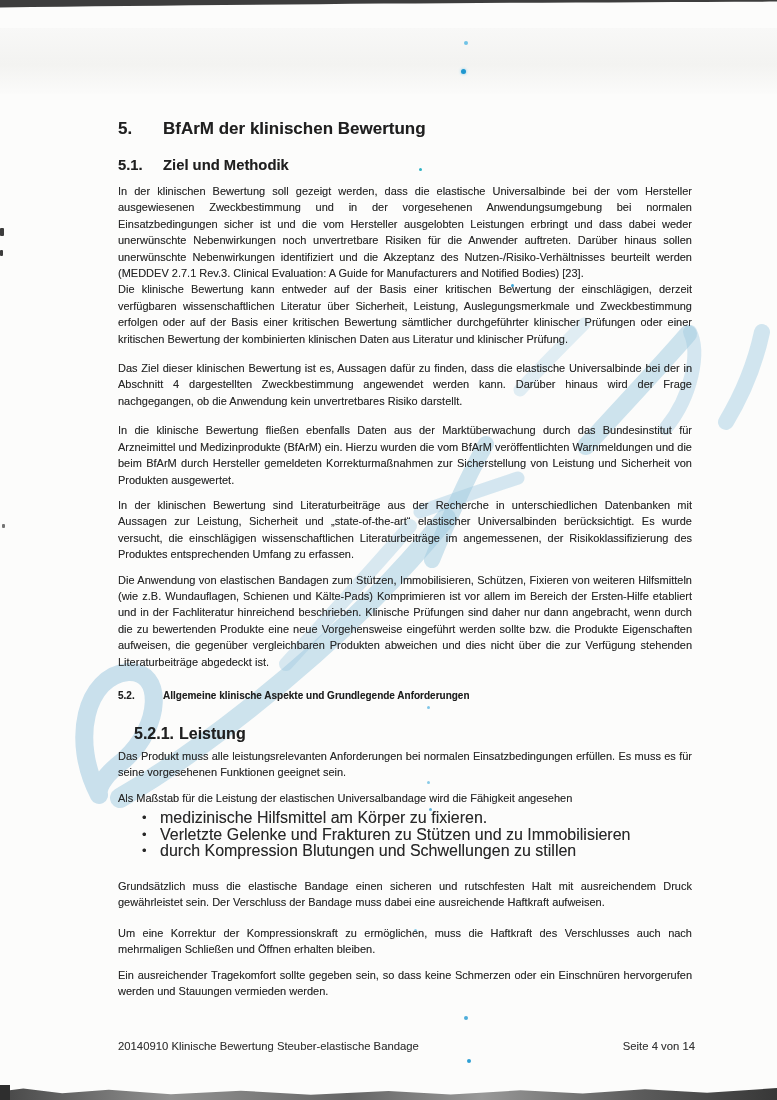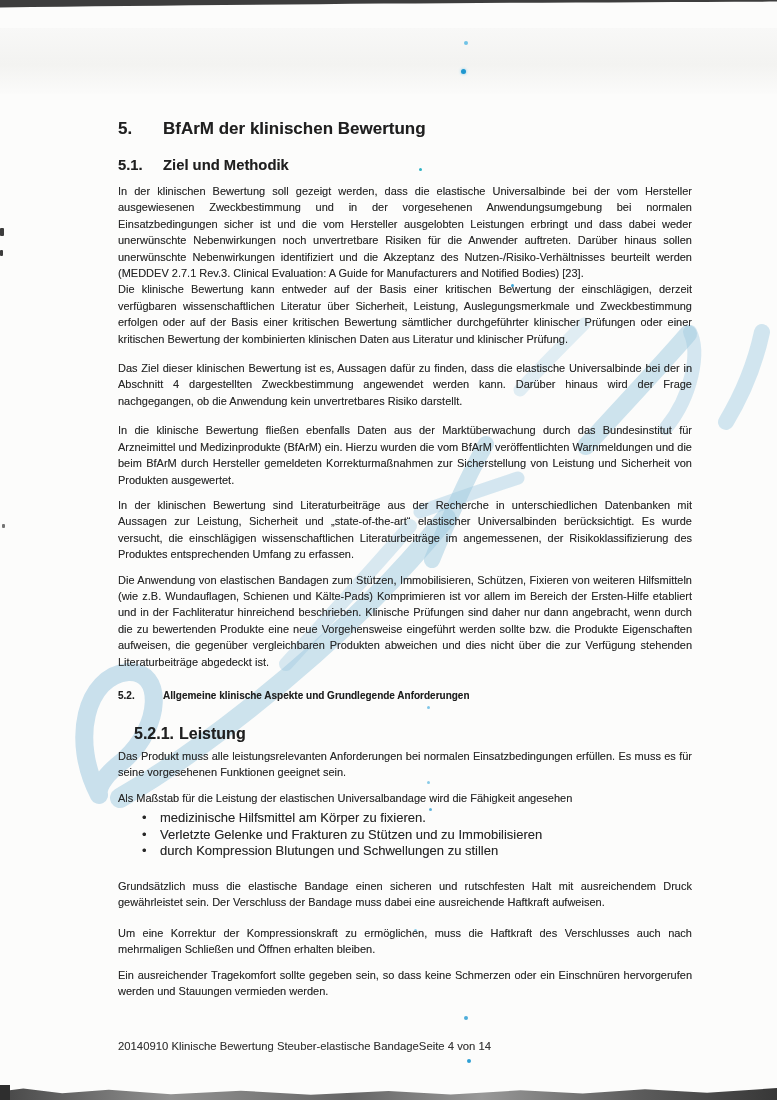--- a/index.html
+++ b/index.html
@@ -33,24 +33,24 @@
   .h2b{font-size:10px;line-height:19px;margin:0 0 20px;}
   .h3{font-size:16px;line-height:17px;margin:0 16px 6px;}
   .content p{font-size:11px;line-height:16.4px;text-align:justify;margin:0;}
   p.mb0{margin-bottom:0;}
   p.mb13{margin-bottom:13px;}
   p.mb9{margin-bottom:9px;}
   p.mb16{margin-bottom:16px;}
   p.mb14{margin-bottom:14px;}
   p.mb4{margin-bottom:4px;text-align:left;}
   ul.blist{list-style:none;margin:0 0 18px;padding:0;}
-  ul.blist li{position:relative;padding-left:42px;font-size:13px;line-height:16.6px;}
+  ul.blist li{position:relative;padding-left:42px;font-size:16px;line-height:16.6px;}
   ul.blist li::before{content:"\2022";position:absolute;left:24px;top:0;font-size:13px;}
   .footer{position:absolute;left:118px;right:82px;top:1040px;z-index:2;
-    display:flex;font-size:11.3px;color:#333;
+    display:flex;justify-content:space-between;font-size:11.3px;color:#333;
     text-shadow:0 0 .5px rgba(40,40,40,.3);}
 </style>
 </head>
 <body>
 
 <div class="page">
 
   <div class="scan-band"></div>
 
   <svg class="watermark" width="777" height="1100" viewBox="0 0 777 1100">

